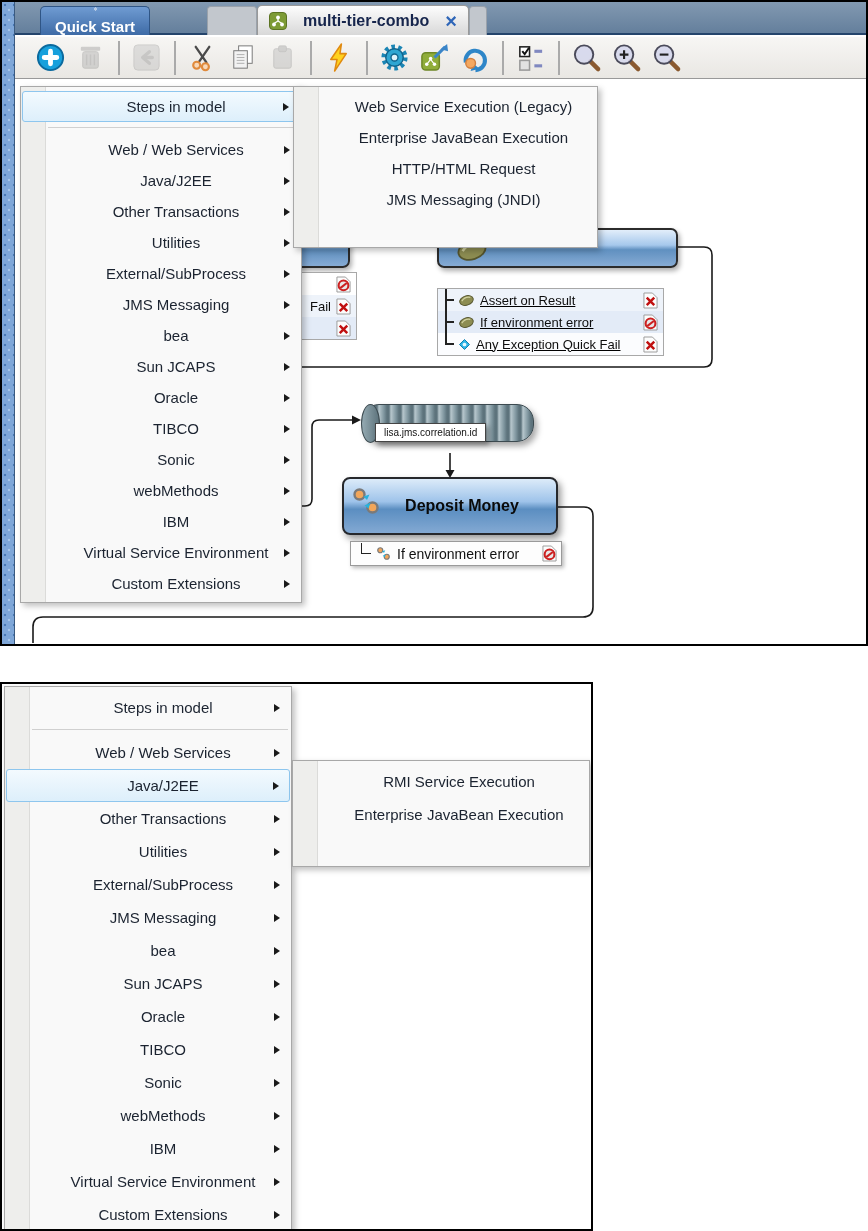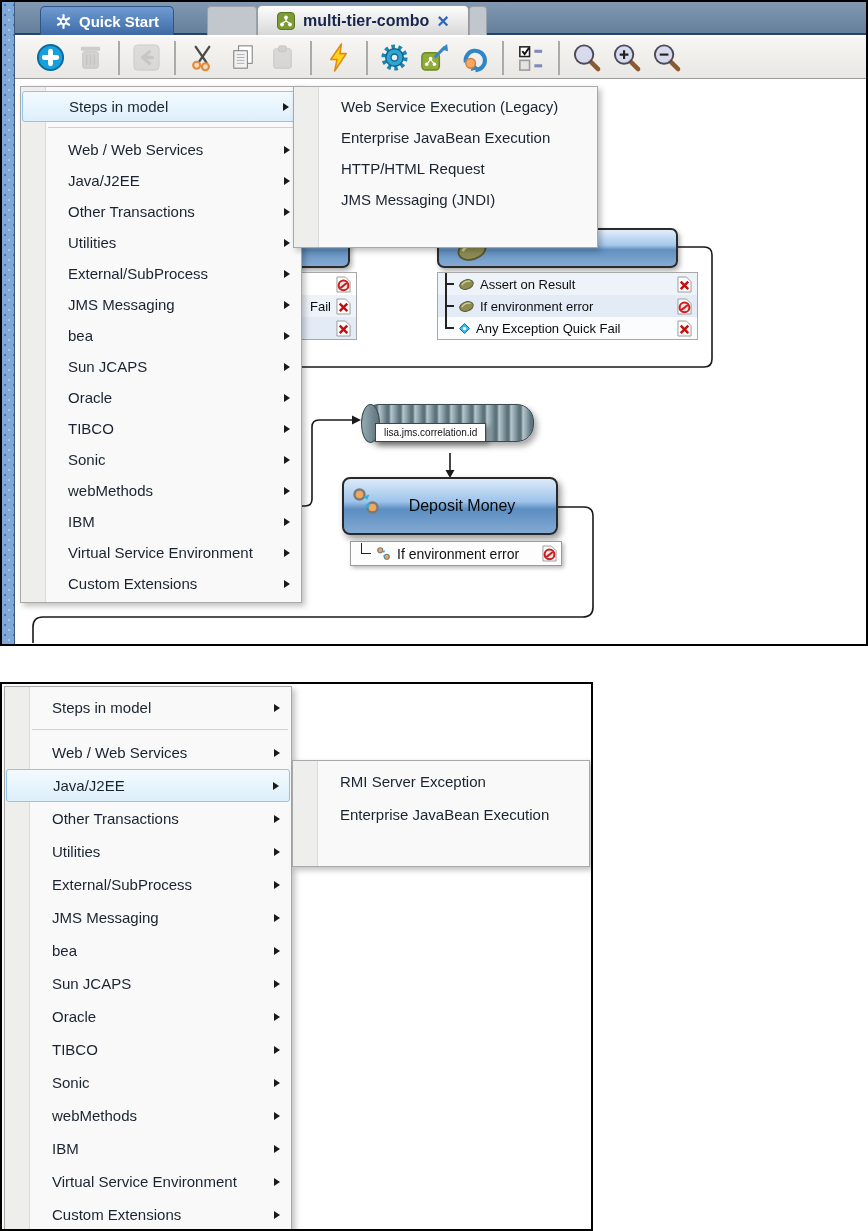--- a/index.html
+++ b/index.html
@@ -9,39 +9,39 @@
   
   .shot-top{position:absolute;left:0;top:0;width:868px;height:646px;border:2px solid #000;background:#fff;overflow:hidden;}
   .left-strip{position:absolute;left:0;top:0;width:13px;height:100%;
     background-color:#7fa7d8;
     background-image:radial-gradient(circle at 3px 3px,#4a79b4 1.2px,transparent 1.6px),radial-gradient(circle at 7px 8px,#a8c6e8 1.2px,transparent 1.6px);
     background-size:9px 10px;border-right:1px solid #3a5a80;}
   .tabbar{position:absolute;left:13px;top:0;right:0;height:33px;
     background:linear-gradient(180deg,#8299b1,#647f9c);border-bottom:2px solid #24446b;}
   .tab-qs{position:absolute;left:25px;top:4px;height:29px;padding:0 14px;display:flex;align-items:center;gap:7px;
     background:linear-gradient(180deg,#6f9bd2,#3e6ba6);border:1px solid #2f5585;border-bottom:none;border-radius:5px 5px 0 0;
-    color:#fff;font-weight:bold;font-size:15px;}
+    color:#fff;font-weight:bold;font-size:15px;flex-direction:column;}
   .tab-stub{position:absolute;top:4px;height:29px;background:#c2c7cd;border-radius:4px 4px 0 0;border:1px solid #9aa2ab;border-bottom:none;}
-  .tab-active{position:absolute;left:242px;top:3px;height:30px;width:212px;display:flex;align-items:center;justify-content:center;gap:8px;
+  .tab-active{position:absolute;left:242px;top:3px;height:30px;width:212px;display:flex;align-items:center;justify-content:center;gap:16px;
     background:linear-gradient(180deg,#fdfdfd,#d8d8d8);border:1px solid #999;border-bottom:none;border-radius:5px 5px 0 0;
     color:#16254c;font-weight:bold;font-size:16px;}
   .tab-close{color:#2f66b8;font-weight:bold;font-size:20px;line-height:14px;cursor:default;}
   .toolbar{position:absolute;left:13px;top:35px;right:0;height:42px;display:flex;align-items:center;padding-left:16px;
     background:linear-gradient(180deg,#f7f6f4,#e9e7e3);border-bottom:1px solid #999;}
   .tbtn{width:36px;height:36px;border:none;background:transparent;padding:2px;margin:0 2px;}
   .tbtn svg{width:31px;height:31px;display:block;}
   .tbtn.dis{filter:grayscale(1) opacity(.42);}
   .tsep{width:2px;height:34px;background:#aaa;margin:0 7px;display:inline-block;}
 
   .canvas{position:absolute;left:13px;top:77px;right:0;bottom:0;background:#fff;}
 
   
   .menu{position:absolute;border:1px solid #a8a8a8;box-shadow:3px 3px 6px rgba(0,0,0,.25);
     background:linear-gradient(90deg,#eeeeec 0,#eeeeec 24px,#dbdbd9 24px,#dbdbd9 25px,#f9f9f9 25px);
-    padding-top:4px;font-size:15px;color:#1b2330;}
+    padding-top:4px;font-size:15px;color:#1b2330;text-align:center;}
   .mrow{height:var(--rh,31px);display:flex;align-items:center;padding:0 10px 0 46px;margin:0 1px;}
   .mrow .mlabel{flex:1;white-space:nowrap;}
   .mrow.hl{background:linear-gradient(180deg,#f3fafe,#ddeffb);border:1px solid #8ec6ee;border-radius:3px;}
   .marrow{width:0;height:0;border-left:6px solid #1a1a1a;border-top:4.5px solid transparent;border-bottom:4.5px solid transparent;}
   .msep{height:12px;position:relative;}
   .msep::after{content:'';position:absolute;left:27px;right:3px;top:5px;border-top:1px solid #d0d0d0;}
 
   
   .dsvg{position:absolute;left:0;top:0;z-index:1;}
   .nhead{position:absolute;height:40px;border:2px solid #2b2b2b;border-radius:7px;z-index:2;
@@ -61,21 +61,21 @@
   .coil{position:absolute;left:347px;top:325px;width:172px;height:38px;border-radius:17px;z-index:2;
     background:repeating-linear-gradient(90deg,#5d737c 0 2px,#b7c7cd 4px,#7e959e 9px,#5d737c 12px);
     border:1px solid #3c4a50;box-shadow:3px 4px 6px rgba(0,0,0,.35);}
   .coil::before{content:'';position:absolute;left:-2px;top:-1px;width:17px;height:37px;border-radius:50%;
     background:linear-gradient(90deg,#95aab2,#5d737c);border:1px solid #3c4a50;}
   .coil-label{position:absolute;left:360px;top:344px;z-index:3;background:#fff;border:1px solid #444;
     padding:3px 8px;font-size:10px;color:#111;box-shadow:3px 3px 5px rgba(0,0,0,.35);white-space:nowrap;}
   .deposit{position:absolute;left:327px;top:398px;width:216px;height:58px;z-index:2;
     border:2px solid #26282c;border-radius:8px;display:flex;align-items:center;justify-content:center;
     background:linear-gradient(180deg,#dcebf9 0%,#9ec3ea 42%,#5b8ec1 56%,#83a9d3 100%);
-    box-shadow:3px 4px 7px rgba(0,0,0,.4);font-weight:normal;font-size:16px;color:#0a0a0a;}
+    box-shadow:3px 4px 7px rgba(0,0,0,.4);font-weight:bold;font-size:16px;color:#0a0a0a;}
   .deposit .nicon{position:absolute;left:7px;top:7px;}
   .subrow{position:absolute;left:335px;top:462px;width:212px;height:25px;z-index:2;background:#fdfdfd;
     border:1px solid #9a9a9a;display:flex;align-items:center;font-size:14px;color:#111;
     box-shadow:2px 2px 4px rgba(0,0,0,.28);padding:0 4px;}
   .elbow{width:10px;height:11px;border-left:1.6px solid #222;border-bottom:1.6px solid #222;margin:-9px 5px 2px 6px;flex:none;}
   .menu-layer{z-index:10;}
   .submenu-layer{z-index:11;}
 
   
   .shot-bottom{position:absolute;left:0;top:682px;width:593px;height:549px;border:2px solid #000;background:#fff;overflow:hidden;}
@@ -267,21 +267,21 @@
       </div>
 
     <div class="nhead" style="left:422px;top:149px;width:241px;">
       <span style="position:absolute;left:16px;top:7px;">
         <svg width="34" height="26" viewBox="0 0 18 14">
             <ellipse cx="9" cy="7" rx="7.5" ry="5" fill="#8d8d52" stroke="#55552e" transform="rotate(-18 9 7)"></ellipse>
             <path d="M4 6q5-4 10-1" fill="none" stroke="#d2d2a0" stroke-width="1.4" transform="rotate(-18 9 7)"></path>
           </svg>
       </span>
     </div>
-    <div class="arows" style="left:422px;top:193px;width:261px;" id="rows-step2">
+    <div class="arows" style="left:422px;top:209px;width:227px;text-decoration:underline;" id="rows-step2">
         <span class="vline" style="height: 55px;"></span>
         <div class="arow">
           <span class="tstub"></span>
           <span class="ricon">
             <svg width="17" height="13" viewBox="0 0 18 14">
               <ellipse cx="9" cy="7" rx="7.5" ry="5" fill="#8d8d52" stroke="#55552e" transform="rotate(-18 9 7)"></ellipse>
               <path d="M4 6q5-4 10-1" fill="none" stroke="#d2d2a0" stroke-width="1.4" transform="rotate(-18 9 7)"></path>
             </svg>
           </span>
           <span class="rlabel">Assert on Result</span>
@@ -508,19 +508,19 @@
         <span class="mlabel">Virtual Service Environment</span>
         <span class="marrow"></span>
       </div>
       <div class="mrow">
         <span class="mlabel">Custom Extensions</span>
         <span class="marrow"></span>
       </div>
     </div>
   <div class="menu submenu-layer" id="submenu-bottom" style="left:290px;top:76px;width:298px;height:107px;--rh:33px;">
       <div class="mrow">
-        <span class="mlabel">RMI Server Exception</span>
+        <span class="mlabel">RMI Service Execution</span>
       </div>
       <div class="mrow">
         <span class="mlabel">Enterprise JavaBean Execution</span>
       </div>
     </div>
 </div>
 
 </body></html>

